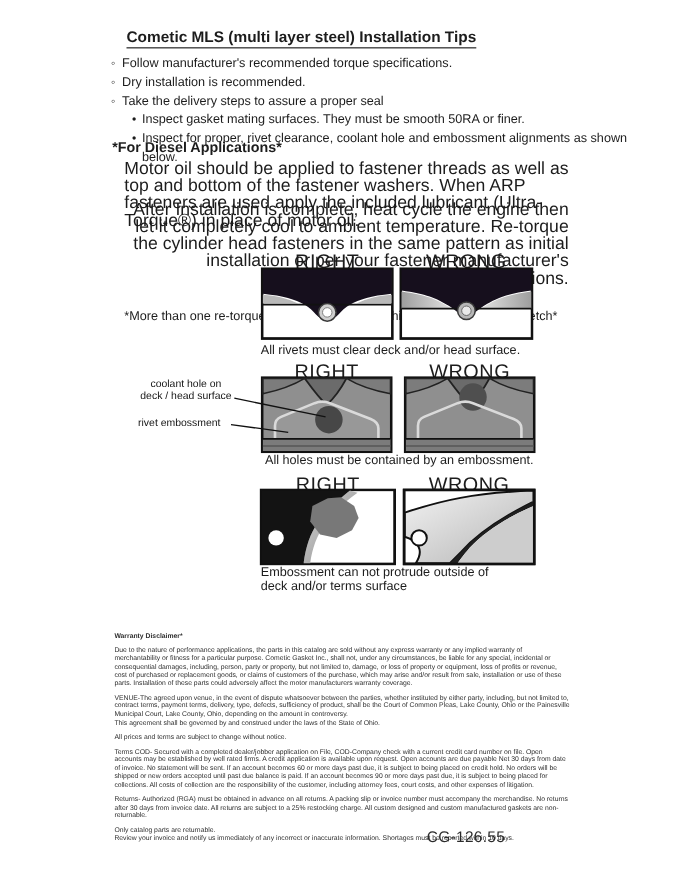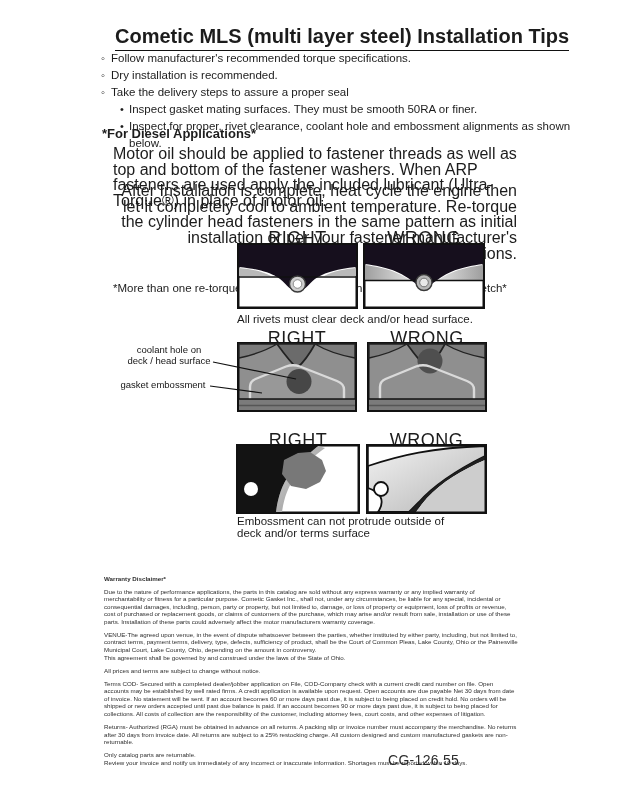--- a/index.html
+++ b/index.html
@@ -1,19 +1,19 @@
 <!DOCTYPE html>
 <html><head>
 <meta charset="utf-8">
 <style>
   html,body{margin:0;padding:0;background:#fff;}
   .page{position:relative;width:618px;height:800px;background:#ffffff;overflow:hidden;
         font-family:"Liberation Sans", sans-serif;color:#1c1c1c;}
   .abs{position:absolute;}
-  .title{left:115px;top:25px;font-size:20px;font-weight:bold;}
+  .title{left:115px;top:25px;font-size:14px;font-weight:bold;}
   .title span{display:inline-block;border-bottom:1.6px solid #111;padding-bottom:2px;}
   .bullets{left:101px;top:50px;width:490px;font-size:11.5px;}
   .b-row{display:flex;line-height:17px;}
   .b-mark{width:10px;flex:0 0 10px;font-size:11px;}
   .sub{margin-left:19px;}
   .sub .b-mark{width:9px;flex:0 0 9px;}
   .diesel-head{left:102px;top:126px;font-size:13px;font-weight:bold;}
   .para{left:113px;width:404px;font-size:16px;line-height:15.7px;}
   .p1{top:146px;}
   .p2{top:183px;text-align:right;}
@@ -137,27 +137,28 @@
       <path d="M40,2 C48,13 53,20 60,26 C67,20 72,13 78,2 Z" fill="#6b6b6b" stroke="#222" stroke-width="1.7"></path>
       <circle cx="63" cy="19" r="12.5" fill="#4f4f4f"></circle>
       <path d="M13,58 L13,45 C13,41 15,38.5 18.5,37 L49,24.5 C53.5,22.8 58.5,22.8 63,24.5 L100,39 C104.5,40.8 107,43.5 107,47.5 L107,58" fill="none" stroke="#dadada" stroke-width="2.4"></path>
       <rect x="2" y="57" width="116" height="11" fill="#7b7b7b"></rect>
       <path d="M2,57 H118" stroke="#111" stroke-width="1.7"></path>
       <path d="M2,63.5 H118" stroke="#565656" stroke-width="1.3"></path>
     </svg>
   </div>
 
   <div class="abs d2lab lab1">coolant hole on deck / head surface</div>
-  <div class="abs d2lab lab2">gasket embossment</div>
+  <div class="abs d2lab lab2">rivet embossment</div>
   <div class="abs" style="left:205px;top:352px;width:100px;height:45px;">
     <svg width="100" height="45" viewBox="0 0 100 45">
       <line x1="8" y1="10" x2="91" y2="27" stroke="#111" stroke-width="1.2"></line>
       <line x1="5" y1="34" x2="57" y2="41" stroke="#111" stroke-width="1.2"></line>
     </svg>
   </div>
+  <div class="abs cap cap2">All holes must be contained by an embossment.</div>
 
   <div class="abs rw rw3r">RIGHT</div>
   <div class="abs rw rw3w">WRONG</div>
 
   <div class="abs" style="left:236px;top:444px;">
     <svg width="124" height="70" viewBox="0 0 124 70">
       <defs>
         <linearGradient id="g3r" x1="0" y1="0" x2="1" y2="1">
           <stop offset="0" stop-color="#d6d6d6"></stop>
             <stop offset="1" stop-color="#8a8a8a"></stop>

